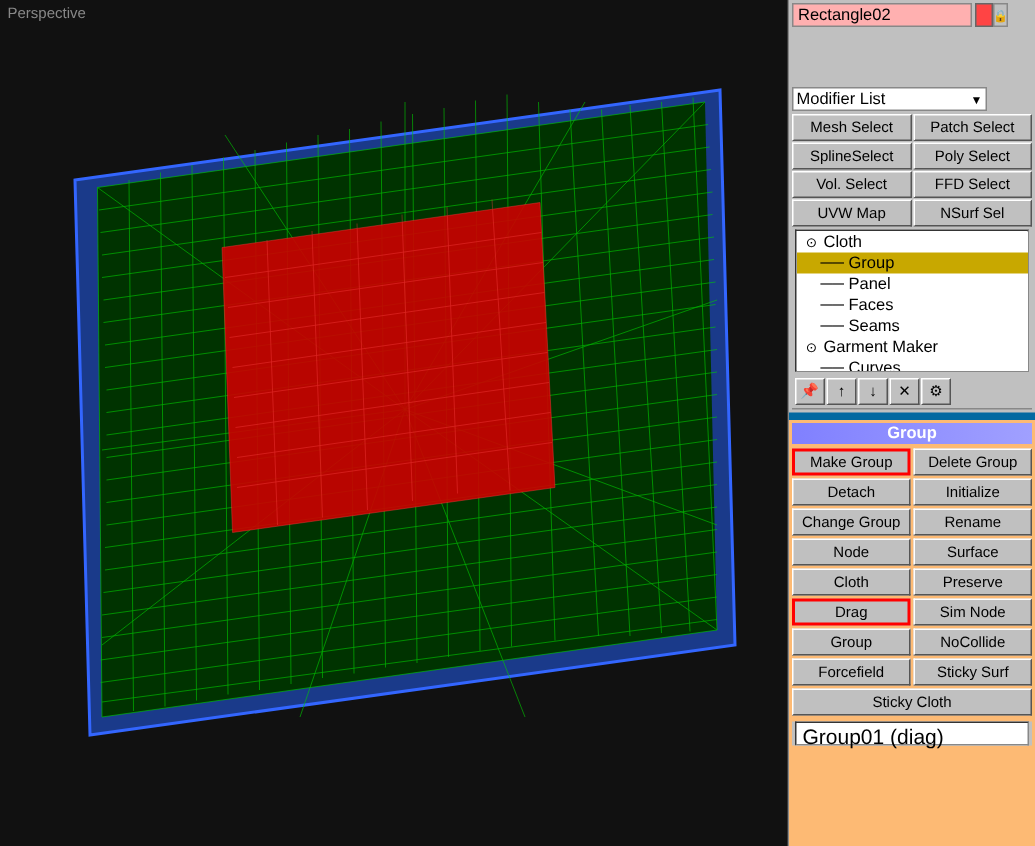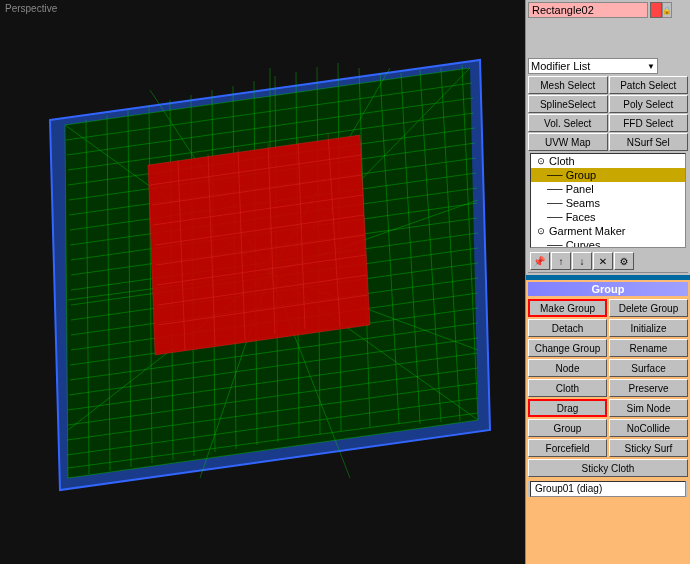--- a/index.html
+++ b/index.html
@@ -233,21 +233,21 @@
     .result-list {
       background: #c0c0c0;
       margin-top: 4px;
     }
 
     .result-item {
       background: #fff;
       border: 1px inset #888;
       margin: 1px 2px;
       padding: 1px 4px;
-      font-size: 10px;
+      font-size: 14px;
       color: #000;
       height: 16px;
     }
 
     
     .viewport-svg {
       position: absolute;
       top: 0;
       left: 0;
       width: 100%;
@@ -389,24 +389,24 @@
         <span class="mod-icon">⊙</span>
         <span>Cloth</span>
       </div>
       <div class="mod-item sub-item selected">
         <span>── Group</span>
       </div>
       <div class="mod-item sub-item">
         <span>── Panel</span>
       </div>
       <div class="mod-item sub-item">
+        <span>── Faces</span>
+      </div>
+      <div class="mod-item sub-item">
         <span>── Seams</span>
-      </div>
-      <div class="mod-item sub-item">
-        <span>── Faces</span>
       </div>
       <div class="mod-item mod-group">
         <span class="mod-icon">⊙</span>
         <span>Garment Maker</span>
       </div>
       <div class="mod-item sub-item">
         <span>── Curves</span>
       </div>
 
     </div>

